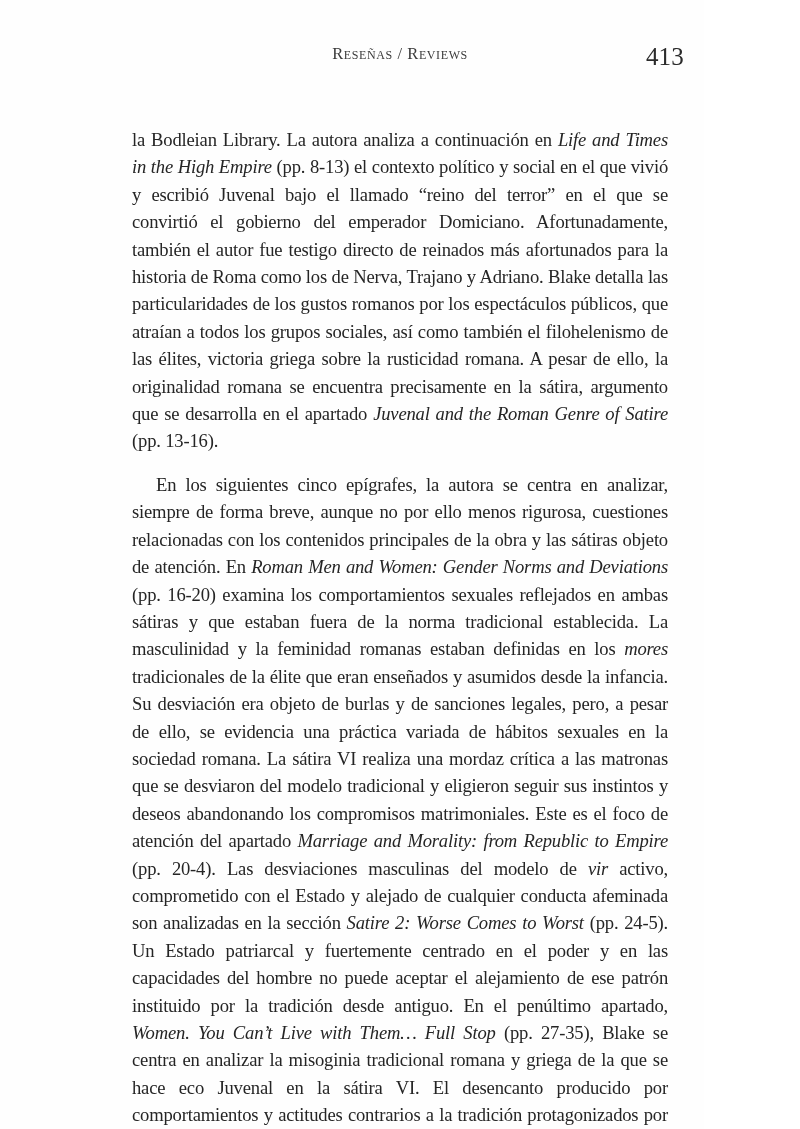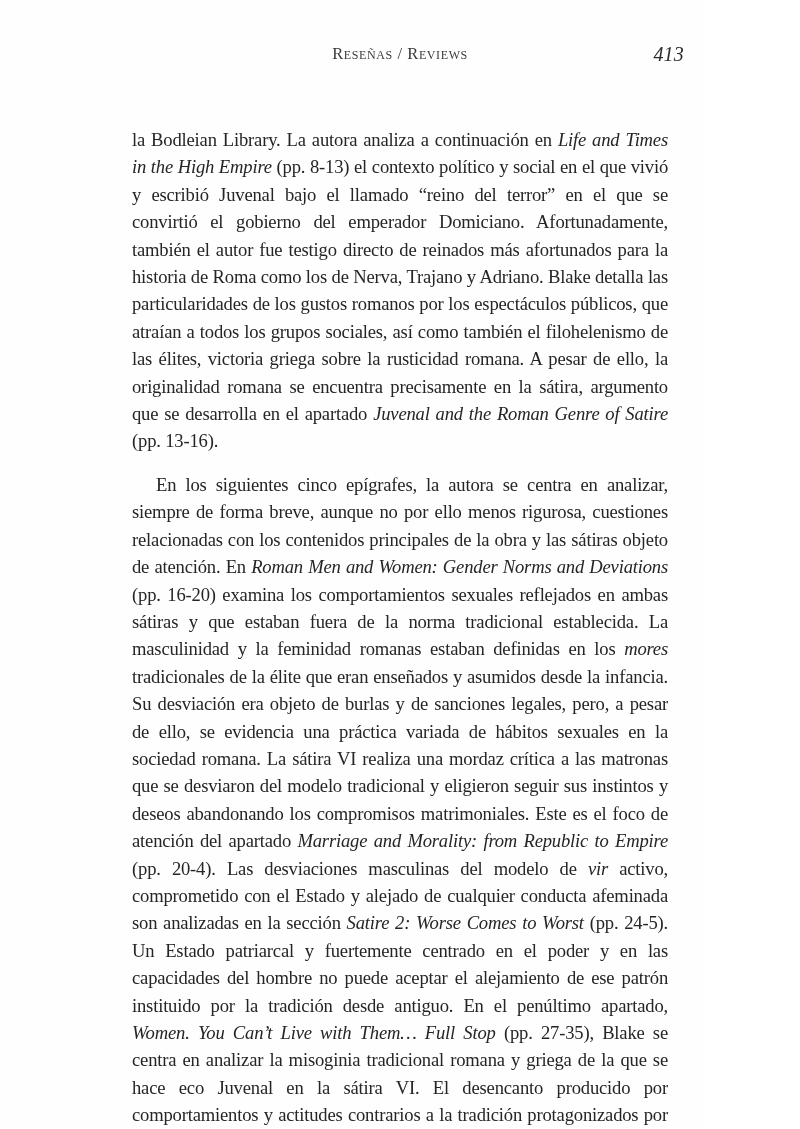--- a/index.html
+++ b/index.html
@@ -42,24 +42,23 @@
     font-size: 16.5px;
     letter-spacing: 0.6px;
     color: #3a3a3a;
     font-variant: small-caps;
     white-space: nowrap;
   }
   .running-head-folio {
     position: absolute;
     right: 0;
     top: -1px;
-    font-size: 20px;
+    font-size: 25px;
     color: #2b2b2b;
     letter-spacing: 0.2px;
-    font-style: italic;
   }
 
   
   .textblock {
     position: absolute;
     left: 116px;
     top: 110px;
     width: 568px;
   }
 

